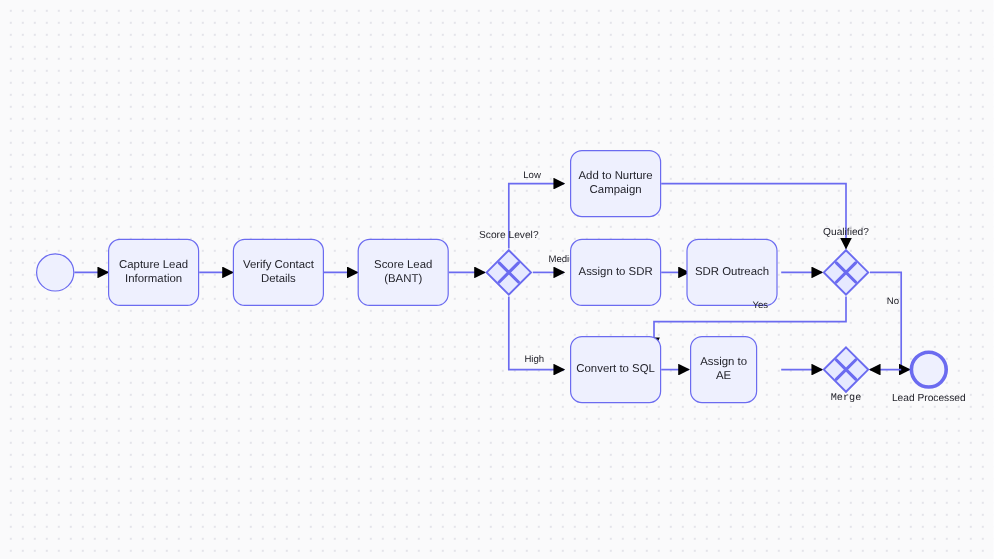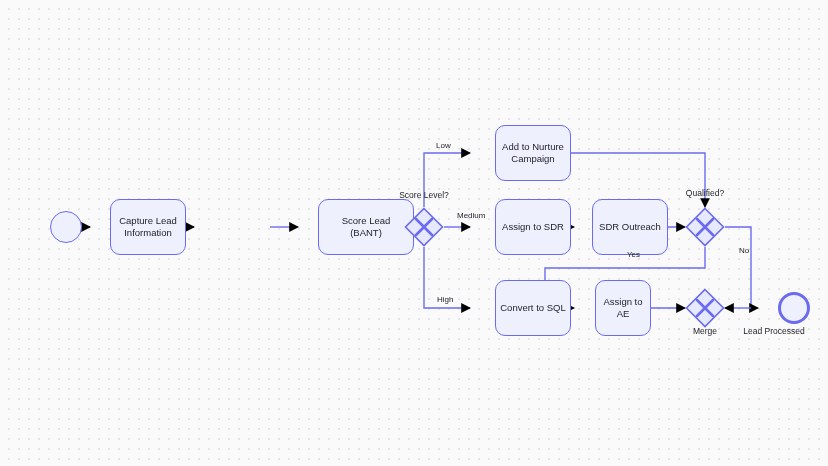--- a/index.html
+++ b/index.html
@@ -20,21 +20,20 @@
   }
   #svg-layer {
     position: absolute;
     left: 0; top: 0;
     width: 828px;
     height: 466px;
   }
   .node {
     position: absolute;
     box-sizing: border-box;
-    margin-left: 20px;
   }
   .task {
     background: #eef0fe;
     border: 1.4px solid #6b6bf0;
     border-radius: 10px;
     display: flex;
     align-items: center;
     justify-content: center;
     text-align: center;
     color: #23232b;
@@ -121,22 +120,28 @@
 
   <div class="node event start" style="left:30px; top:211px; width:32px; height:32px;"></div>
 
   <div class="node task" style="left:90px; top:199px; width:76px; height:56px;">
     <div>
       <span>Capture Lead</span><br>
       <span>Information</span>
     </div>
   </div>
 
-
-  <div class="node task" style="left:298px; top:199px; width:96px; height:56px;">
+  <div class="node task" style="left:194px; top:199px; width:76px; height:56px;">
+    <div>
+      <span>Verify Contact</span><br>
+      <span>Details</span>
+    </div>
+  </div>
+
+  <div class="node task" style="left:298px; top:199px; width:76px; height:56px;">
     <div>
       <span>Score Lead</span><br>
       <span>(BANT)</span>
     </div>
   </div>
 
   <div class="gateway-wrap" style="left:404px; top:207px; width:40px; height:40px;">
     <svg width="40" height="40" viewBox="0 0 40 40" xmlns="http://www.w3.org/2000/svg">
       <polygon points="20,1.5 38.5,20 20,38.5 1.5,20" fill="#e6e9ff" stroke="#6b6bf0" stroke-width="1.6"></polygon>
       <path d="M 12 12 L 28 28 M 28 12 L 12 28" stroke="#6b6bf0" stroke-width="2.6" stroke-linecap="round" fill="none"></path>
@@ -192,18 +197,18 @@
   <div class="edge-label" style="left:729px; top:210px;margin-top:36px;">No</div>
 
   <div class="edge-label" style="left:617px; top:250px;">Yes</div>
 
   <div class="gateway-wrap" style="left:685px; top:288px; width:40px; height:40px;">
     <svg width="40" height="40" viewBox="0 0 40 40" xmlns="http://www.w3.org/2000/svg">
       <polygon points="20,1.5 38.5,20 20,38.5 1.5,20" fill="#e6e9ff" stroke="#6b6bf0" stroke-width="1.6"></polygon>
       <path d="M 12 12 L 28 28 M 28 12 L 12 28" stroke="#6b6bf0" stroke-width="2.6" stroke-linecap="round" fill="none"></path>
     </svg>
   </div>
-  <div class="node-label" style="left:665px; top:326px; width:80px;">Merge</div>
+  <div class="node-label" style="left:665px; top:326px; width:80px;font-family:Liberation Mono, monospace;">Merge</div>
 
   <div class="node event end" style="left:758px; top:292px; width:32px; height:32px;"></div>
   <div class="node-label" style="left:726px; top:326px; width:96px;">Lead Processed</div>
 
 </div>
 
 </body></html>

